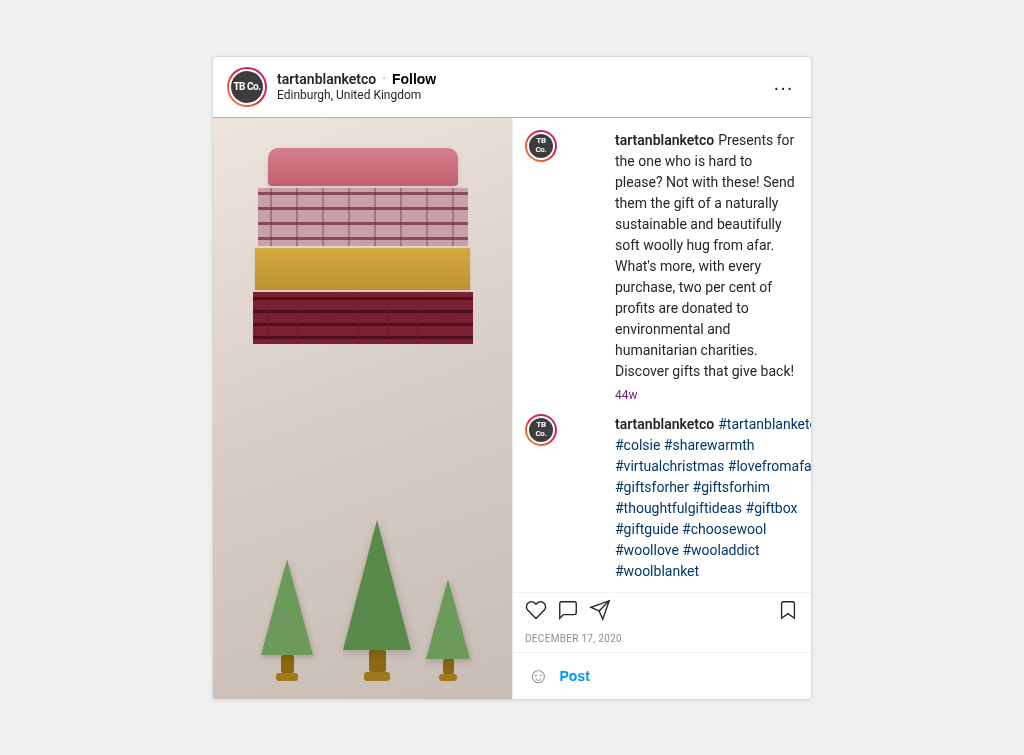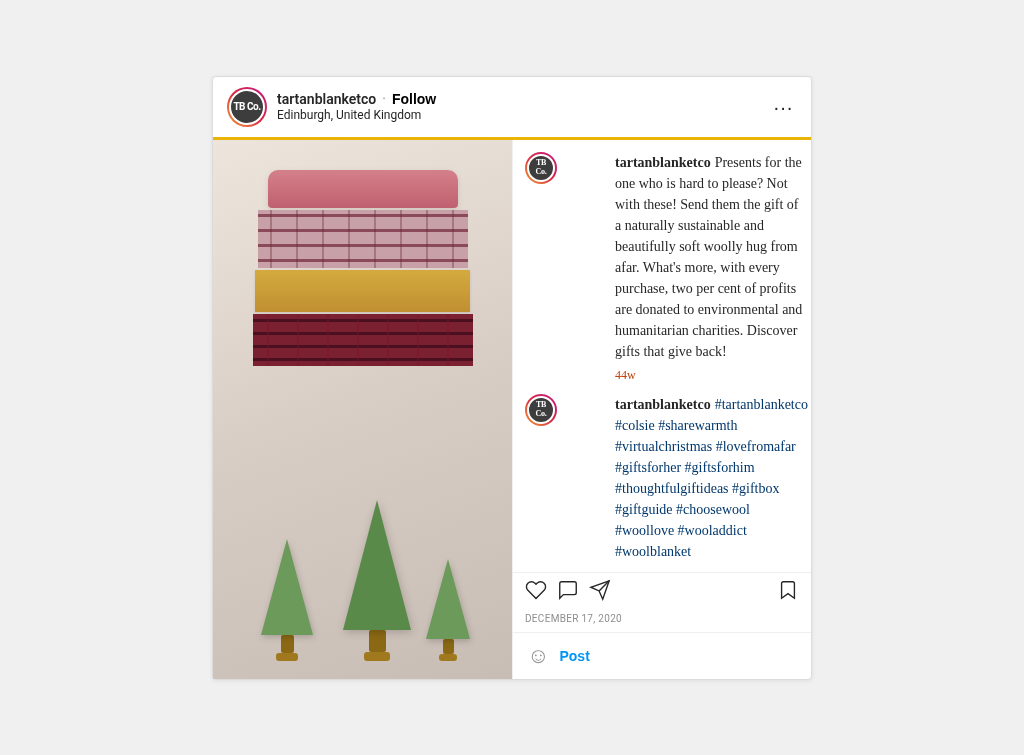--- a/index.html
+++ b/index.html
@@ -17,21 +17,21 @@
       border-radius: 4px;
       width: 600px;
       max-width: 98vw;
       box-shadow: 0 1px 4px rgba(0,0,0,0.08);
     }
     
     .header {
       display: flex;
       align-items: center;
       padding: 10px 14px;
-      border-bottom: 3px solid #eab308;
+      border-bottom: 1px solid #eab308;
     }
     .avatar-wrap {
       width: 40px;
       height: 40px;
       border-radius: 50%;
       background: linear-gradient(45deg, #f09433, #e6683c, #dc2743, #cc2366, #bc1888);
       padding: 2px;
       margin-right: 10px;
       flex-shrink: 0;
     }
@@ -131,21 +131,21 @@
       font-size: 14px;
       color: #262626;
       line-height: 1.5;
       margin-left: 48px;
     }
     .comment-username {
       font-weight: 600;
       margin-right: 4px;
     }
     .timestamp {
-      color: #c2410c;
+      color: #701a75;
       font-size: 12px;
       margin-top: 4px;
     }
     
     .hashtag-comment {
       color: #00376b;
     }
     .heart-btn {
       background: none;
       border: none;
@@ -304,21 +304,21 @@
       </div>
 
       <div style="position:absolute;bottom:18px;right:42px;display:flex;flex-direction:column;align-items:center;">
         <div style="width:0;height:0;border-left:22px solid transparent;border-right:22px solid transparent;border-bottom:80px solid #6b9a5a;filter:drop-shadow(1px 2px 3px rgba(0,0,0,0.2));"></div>
         <div style="width:11px;height:15px;background:#8b6914;border-radius:2px;"></div>
         <div style="width:18px;height:7px;background:#a0781e;border-radius:3px;"></div>
       </div>
     </div>
 
     <div class="right-content">
-      <div style="padding:12px 8px 0 12px;font-family:Liberation Serif, serif;">
+      <div style="padding:12px 8px 0 12px;">
 
         <div class="comment-block">
           <div class="comment-avatar-wrap">
             <div class="comment-avatar-inner">
               <div class="comment-avatar-text">TB<br>Co.</div>
             </div>
           </div>
           <div class="comment-content">
             <span class="comment-username">tartanblanketco</span><span>Presents for the one who is hard to please? Not with these! Send them the gift of a naturally sustainable and beautifully soft woolly hug from afar. What's more, with every purchase, two per cent of profits are donated to environmental and humanitarian charities. Discover gifts that give back!</span>
             <div class="timestamp">44w</div>

